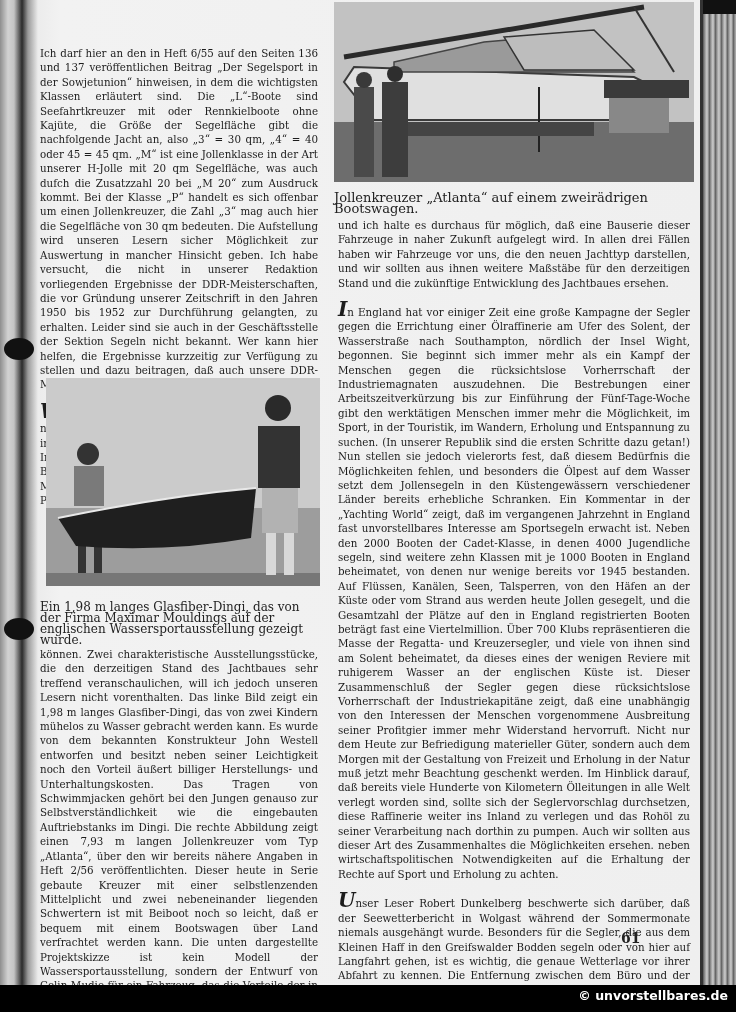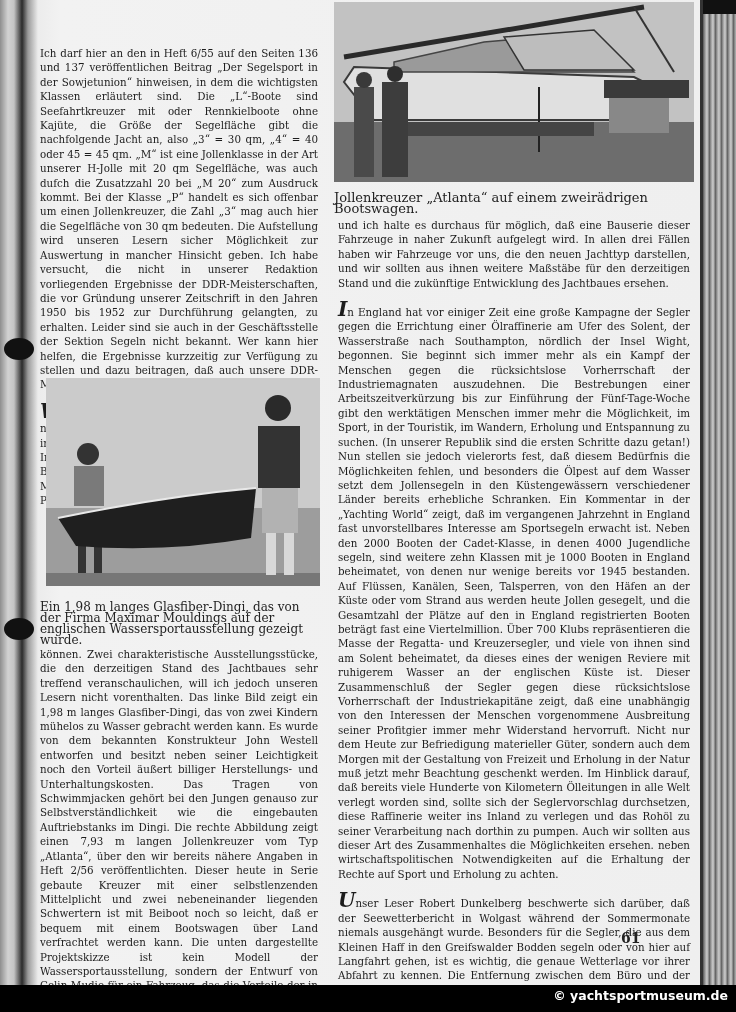--- a/index.html
+++ b/index.html
@@ -114,13 +114,13 @@
     <p>und ich halte es durchaus für möglich, daß eine Bauserie dieser Fahrzeuge in naher Zukunft aufgelegt wird. In allen drei Fällen haben wir Fahrzeuge vor uns, die den neuen Jachttyp darstellen, und wir sollten aus ihnen weitere Maßstäbe für den derzeitigen Stand und die zukünftige Entwicklung des Jachtbaues ersehen.</p>
     <p class="para-gap"><span class="dropcap">I</span><span>n England hat vor einiger Zeit eine große Kampagne der Segler gegen die Errichtung einer Ölraffinerie am Ufer des Solent, der Wasserstraße nach Southampton, nördlich der Insel Wight, begonnen. Sie beginnt sich immer mehr als ein Kampf der Menschen gegen die rücksichtslose Vorherrschaft der Industriemagnaten auszudehnen. Die Bestrebungen einer Arbeitszeitverkürzung bis zur Einführung der Fünf-Tage-Woche gibt den werktätigen Menschen immer mehr die Möglichkeit, im Sport, in der Touristik, im Wandern, Erholung und Entspannung zu suchen. (In unserer Republik sind die ersten Schritte dazu getan!) Nun stellen sie jedoch vielerorts fest, daß diesem Bedürfnis die Möglichkeiten fehlen, und besonders die Ölpest auf dem Wasser setzt dem Jollensegeln in den Küstengewässern verschiedener Länder bereits erhebliche Schranken. Ein Kommentar in der „Yachting World“ zeigt, daß im vergangenen Jahrzehnt in England fast unvorstellbares Interesse am Sportsegeln erwacht ist. Neben den 2000 Booten der Cadet-Klasse, in denen 4000 Jugendliche segeln, sind weitere zehn Klassen mit je 1000 Booten in England beheimatet, von denen nur wenige bereits vor 1945 bestanden. Auf Flüssen, Kanälen, Seen, Talsperren, von den Häfen an der Küste oder vom Strand aus werden heute Jollen gesegelt, und die Gesamtzahl der Plätze auf den in England registrierten Booten beträgt fast eine Viertelmillion. Über 700 Klubs repräsentieren die Masse der Regatta- und Kreuzersegler, und viele von ihnen sind am Solent beheimatet, da dieses eines der wenigen Reviere mit ruhigerem Wasser an der englischen Küste ist. Dieser Zusammenschluß der Segler gegen diese rücksichtslose Vorherrschaft der Industriekapitäne zeigt, daß eine unabhängig von den Interessen der Menschen vorgenommene Ausbreitung seiner Profitgier immer mehr Widerstand hervorruft. Nicht nur dem Heute zur Befriedigung materieller Güter, sondern auch dem Morgen mit der Gestaltung von Freizeit und Erholung in der Natur muß jetzt mehr Beachtung geschenkt werden. Im Hinblick darauf, daß bereits viele Hunderte von Kilometern Ölleitungen in alle Welt verlegt worden sind, sollte sich der Seglervorschlag durchsetzen, diese Raffinerie weiter ins Inland zu verlegen und das Rohöl zu seiner Verarbeitung nach dorthin zu pumpen. Auch wir sollten aus dieser Art des Zusammenhaltes die Möglichkeiten ersehen. neben wirtschaftspolitischen Notwendigkeiten auf die Erhaltung der Rechte auf Sport und Erholung zu achten.</span></p>
     <p class="para-gap"><span class="dropcap">U</span><span>nser Leser Robert Dunkelberg beschwerte sich darüber, daß der Seewetterbericht in Wolgast während der Sommermonate niemals ausgehängt wurde. Besonders für die Segler, die aus dem Kleinen Haff in den Greifswalder Bodden segeln oder von hier auf Langfahrt gehen, ist es wichtig, die genaue Wetterlage vor ihrer Abfahrt zu kennen. Die Entfernung zwischen dem Büro und der DSU, so schreibt uns Robert Dunkelberg, beträgt nur einhundert Schritte, so daß es sicher keine Schwierigkeiten machen würde, den Seewetterbericht in den hierfür aus-</span></p>
   </div>
 
   <div class="page-number">61</div>
 </div>
 
 <div class="binding-right"></div>
 <div class="footer-bar"></div>
-<div class="copyright">© yachtsportmuseum.de</div>
+<div class="copyright">© unvorstellbares.de</div>
 
 </body></html>

